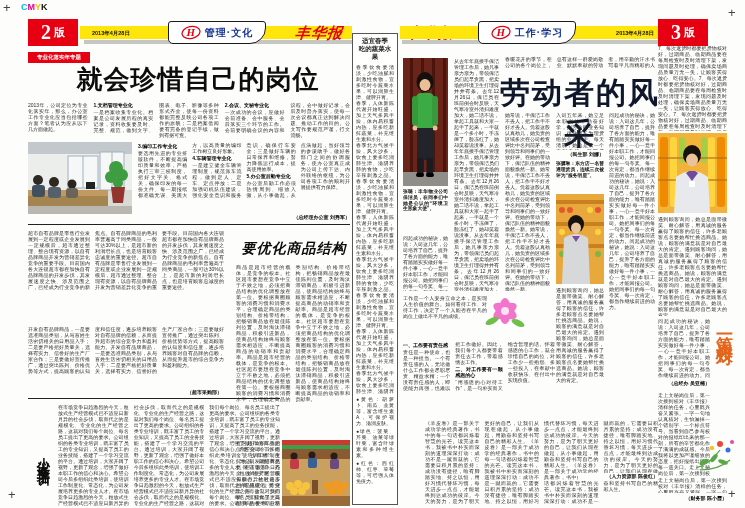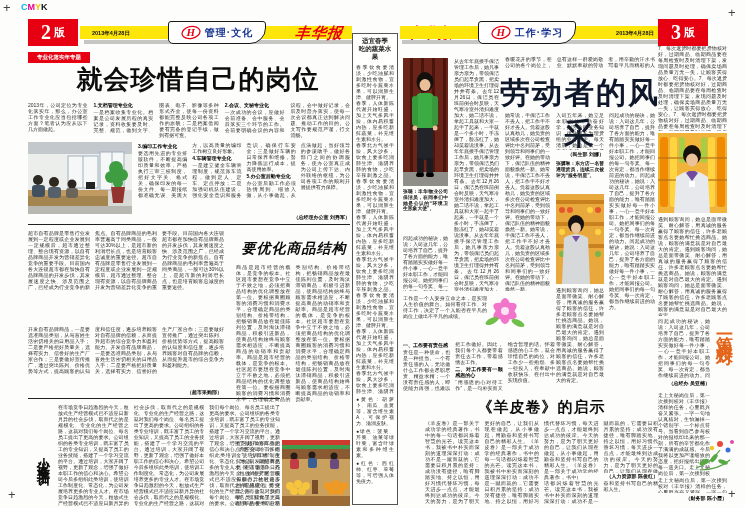--- a/index.html
+++ b/index.html
@@ -281,21 +281,20 @@
       </g>
     </svg>
   </div>
   <div class="abs t c3" style="left:403px;top:341px;width:152px;height:55px">
     <span class="subhead">一、工作要有责任感</span>
     <span>责任是一种使命，也是一种担当。一个有责任感的人，无论做什么工作都会尽职尽责、精益求精；一个没有责任感的人，即使能力再强，也难以把工作做好。因此，我们每个人都要带着责任去工作，带着感情去工作。</span>
     <span class="subhead">二、对工作要有一颗感恩的心</span>
     <span>“用感恩的心对待工作”，是一句朴实而又饱含哲理的话。怀着感恩的心工作，就会珍惜自己的岗位，对工作少一些抱怨、多一些投入，在奉献中收获快乐、在付出中实现价值。</span>
   </div>
 
-  <div class="abs h-main serif" style="left:425px;top:398px;width:233px;height:20px;font-size:15px;letter-spacing:1px">《羊皮卷》的启示</div>
   <div class="abs t c4" style="left:425px;top:420px;width:233px;height:86px">《羊皮卷》是一部关于成功学的经典著作，书中的每一句话都闪烁着智慧的光芒。读完这本书，我被书中朴实而深刻的道理深深打动：成功不是一蹴而就的，它需要日积月累的坚持；成功没有捷径，唯有脚踏实地、持之以恒，用好习惯代替坏习惯，每天进步一点点，才能最终到达成功的彼岸。今天的努力，是为了明天更好的自己，让我们从现在做起，从小事做起，用勤奋和坚持书写自己的精彩人生。《羊皮卷》是一部关于成功学的经典著作，书中的每一句话都闪烁着智慧的光芒。读完这本书，我被书中朴实而深刻的道理深深打动：成功不是一蹴而就的，它需要日积月累的坚持；成功没有捷径，唯有脚踏实地、持之以恒，用好习惯代替坏习惯，每天进步一点点，才能最终到达成功的彼岸。今天的努力，是为了明天更好的自己，让我们从现在做起，从小事做起，用勤奋和坚持书写自己的精彩人生。《羊皮卷》是一部关于成功学的经典著作，书中的每一句话都闪烁着智慧的光芒。读完这本书，我被书中朴实而深刻的道理深深打动：成功不是一蹴而就的，它需要日积月累的坚持；成功没有捷径，唯有脚踏实地、持之以恒，用好习惯代替坏习惯，每天进步一点点，才能最终到达成功的彼岸。今天的努力，是为了明天更好的自己，让我们从现在做起，从小事做起，用勤奋和坚持书写自己的精彩人生。</div>
   <div class="abs attr" style="left:578px;top:473px;width:80px">（人力资源部 陈俊红）</div>
 
   <div class="abs t" style="left:658px;top:45px;width:69px;height:86px">7、每次返货时都要把货物核对好，过期商品、临期商品要在每周检查时及时清理下架，发现问题及时处理，确保卖场商品质量万无一失，让顾客买得放心、吃得安心。7、每次返货时都要把货物核对好，过期商品、临期商品要在每周检查时及时清理下架，发现问题及时处理，确保卖场商品质量万无一失，让顾客买得放心、吃得安心。7、每次返货时都要把货物核对好，过期商品、临期商品要在每周检查时及时清理下架，发现问题及时处理，确保卖场商品质量万无一失，让顾客买得放心、吃得安心。</div>
 
   <div class="abs" style="left:658px;top:133px;width:69px;height:80px">
     <svg width="69" height="80" viewBox="0 0 69 80">
       <rect width="69" height="80" fill="#f2b33a"></rect>
       <g fill="#f08a00">
           <rect x="2" y="4" width="8" height="70" rx="3"></rect>

